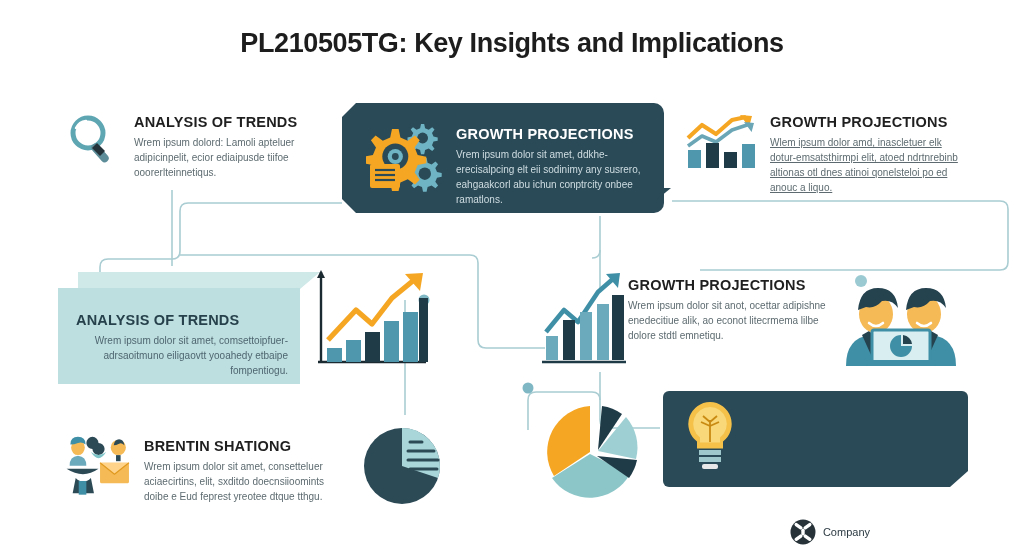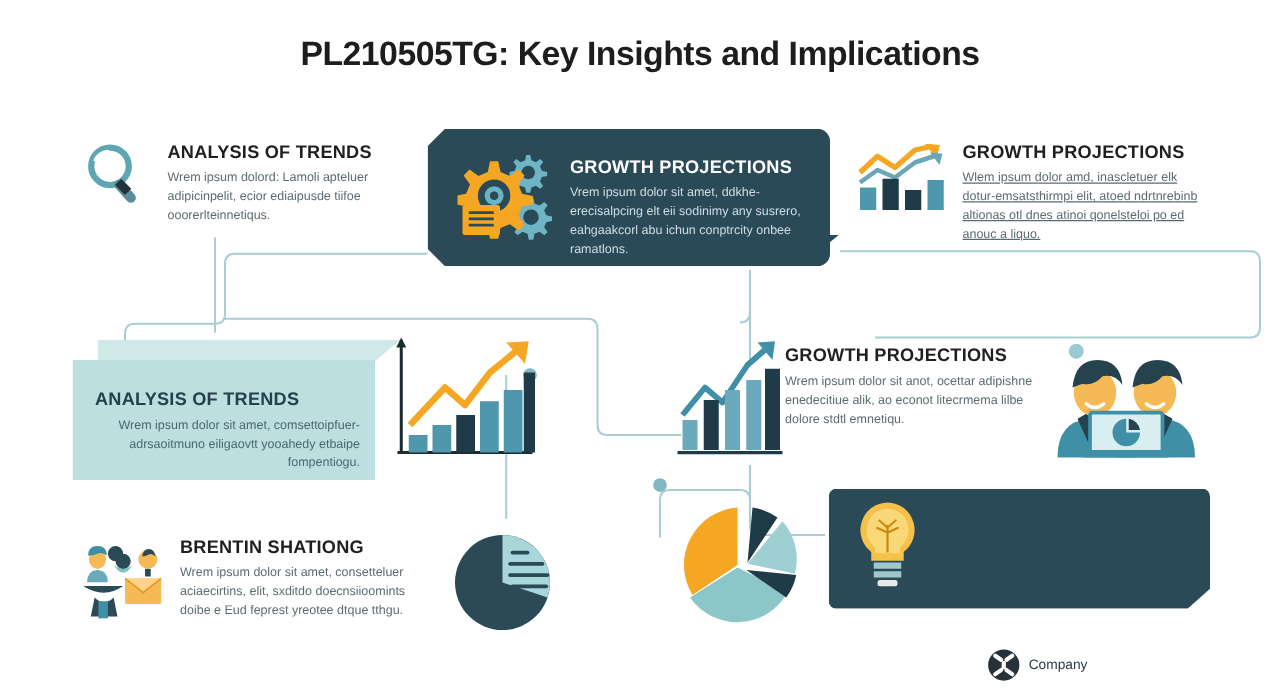--- a/index.html
+++ b/index.html
@@ -236,21 +236,21 @@
 
     <rect x="40" y="52" width="58" height="32" rx="2" fill="#d8eef0" stroke="#3f8fa6" stroke-width="3"></rect>
     <rect x="34" y="82" width="70" height="6" rx="2" fill="#3f8fa6"></rect>
     <g transform="translate(69,68)">
       <path d="M0 -11 a11 11 0 1 0 11 11 h-11 z" fill="#3f8fa6"></path>
       <path d="M2 -11 a11 11 0 0 1 9 9 h-9 z" fill="#25424f"></path>
     </g>
   </svg>
 
   <div class="block" style="left:62px; top:426px; width:282px;">
-    <div style="display:flex; gap:12px; align-items:flex-start;">
+    <div style="display:flex; gap:12px; align-items:flex-end;">
       <svg width="92" height="78" viewBox="0 0 92 78">
 
         <ellipse cx="21" cy="16" rx="9" ry="10" fill="#f5b955"></ellipse>
         <path d="M11 12 q0-10 10-10 t10 10 q-5-4 -10-2 -5 2 -10 2z" fill="#3f8fa6"></path>
         <path d="M10 40 q0-12 11-13 q11 1 11 13 z" fill="#6ba9bd"></path>
 
         <path d="M48 10 a8 8 0 1 1 -8 8 a8 8 0 1 1 8 -8z" fill="#2c4a56"></path>
         <path d="M38 22 q10 16 20 0 q-10 8 -20 0z" fill="#7dc4c9"></path>
         <circle cx="48" cy="16" r="4" fill="#2c4a56"></circle>
 

